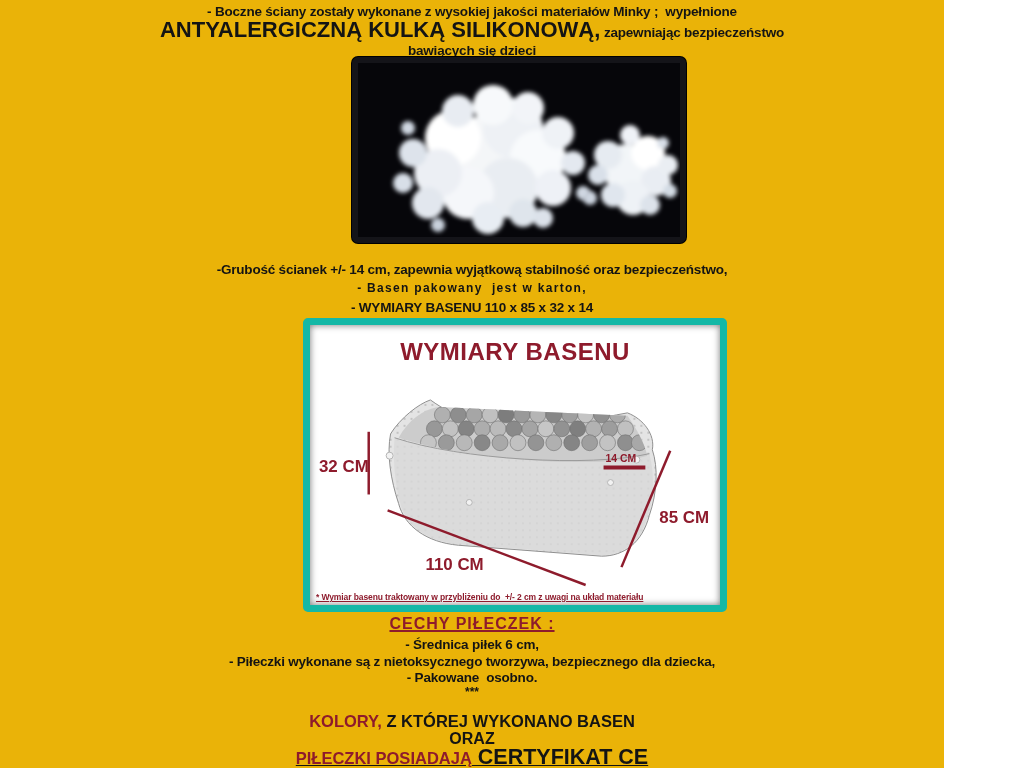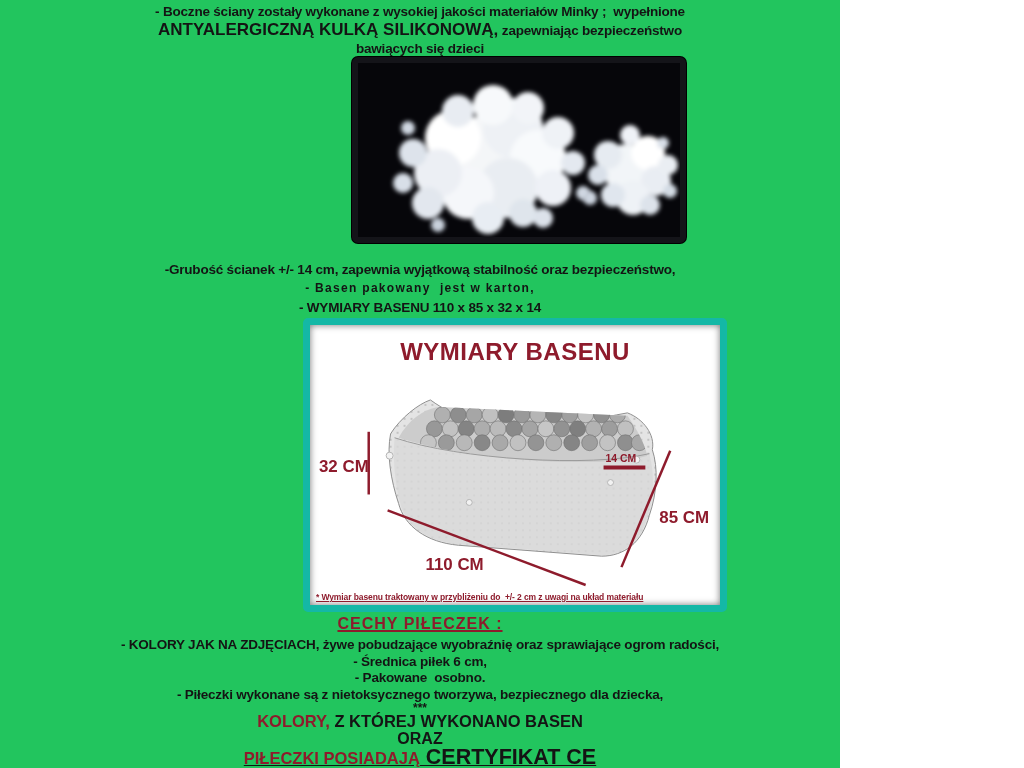--- a/index.html
+++ b/index.html
@@ -1,26 +1,26 @@
 <!DOCTYPE html>
 <html style="--accent: #8E1B2C; --ink: #141414;"><head>
 <meta charset="utf-8">
 <style>
   :root { --accent:#8E1B2C; --ink:#141414; }
   * { box-sizing:border-box; }
   html,body { margin:0; padding:0; background:#fff; }
   body { font-family:"Liberation Sans", sans-serif; font-weight:bold; color:var(--ink); }
-  .page { position:relative; width:840px; height:768px; background:#22c55e; overflow:hidden; }
+  .page { position:relative; width:944px; height:768px; background:#eab308; overflow:hidden; }
   p { margin:0; white-space:pre-wrap; }
 
   .center-block { position:absolute; left:0; right:0; text-align:center; }
 
   .intro { top:3px; }
   .intro p { font-size:13.5px; line-height:18px; letter-spacing:-0.2px; }
-  .intro .big { font-size:17px; letter-spacing:0; }
+  .intro .big { font-size:22px; letter-spacing:0; }
 
   .photo-frame { position:absolute; top:57px; left:352px; width:334px; height:186px;
     background:#06060a; border:6px solid #141419; border-radius:6px;
     box-shadow: inset 0 0 0 2px #2d2d3a, 0 0 0 1px #000; overflow:hidden; }
   .photo-frame svg { display:block; width:100%; height:100%; }
 
   .specs { top:260px; }
   .specs p { font-size:13.5px; line-height:19px; letter-spacing:-0.2px; }
   .specs .spaced { font-size:12px; letter-spacing:1.3px; }
 
@@ -198,24 +198,23 @@
 
       <line x1="77" y1="123" x2="276" y2="198" stroke="#8E1B2C" stroke-width="2.5"></line>
       <text class="dim" x="115" y="183" font-size="17">110 CM</text>
     </svg>
 
     <p class="footnote">* Wymiar basenu traktowany w przybliżeniu do  +/- 2 cm z uwagi na układ materiału</p>
   </div>
 
   <div class="center-block features">
     <h3 class="features-heading">CECHY PIŁECZEK :</h3>
-    <p class="item">- KOLORY JAK NA ZDJĘCIACH, żywe pobudzające wyobraźnię oraz sprawiające ogrom radości,</p>
     <p class="item">- Średnica piłek 6 cm,</p>
+    <p class="item">- Piłeczki wykonane są z nietoksycznego tworzywa, bezpiecznego dla dziecka,</p>
     <p class="item">- Pakowane  osobno.</p>
-    <p class="item">- Piłeczki wykonane są z nietoksycznego tworzywa, bezpiecznego dla dziecka,</p>
     <p class="stars">***</p>
   </div>
 
   <div class="center-block footer">
     <p class="line1"><span class="red">KOLORY,</span><span> Z KTÓREJ WYKONANO BASEN</span></p>
     <p class="oraz">ORAZ</p>
     <p class="line3"><span class="red">PIŁECZKI POSIADAJĄ</span><span class="ce"> CERTYFIKAT CE</span></p>
   </div>
 
 </div>

